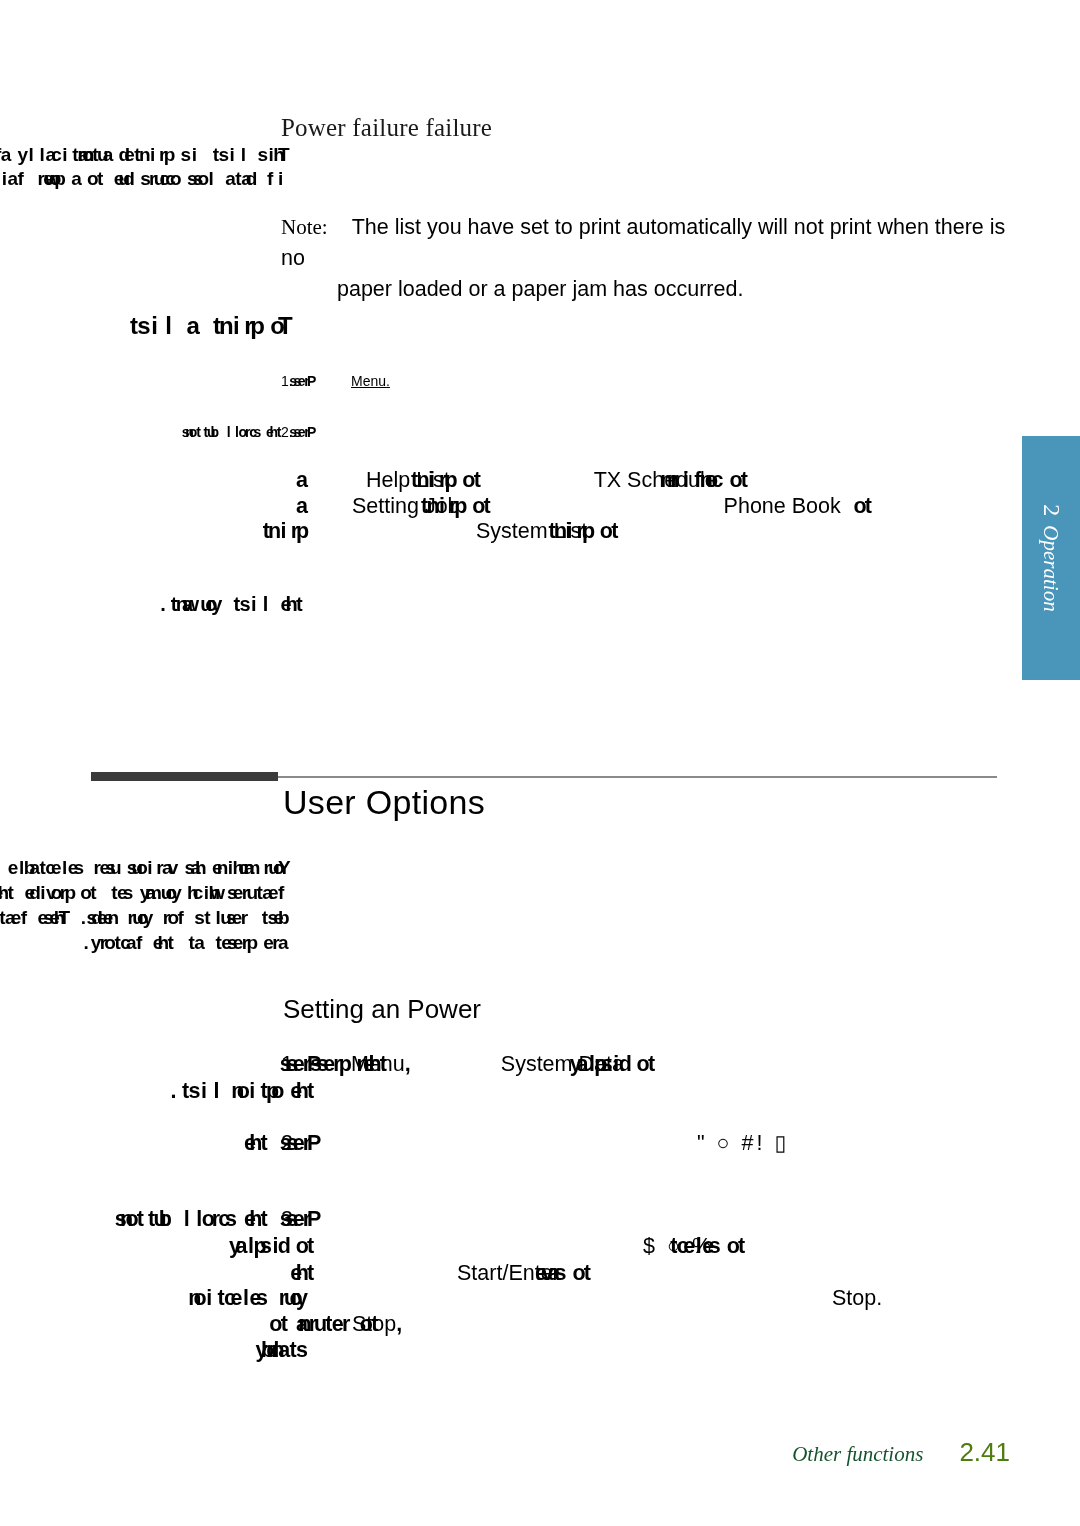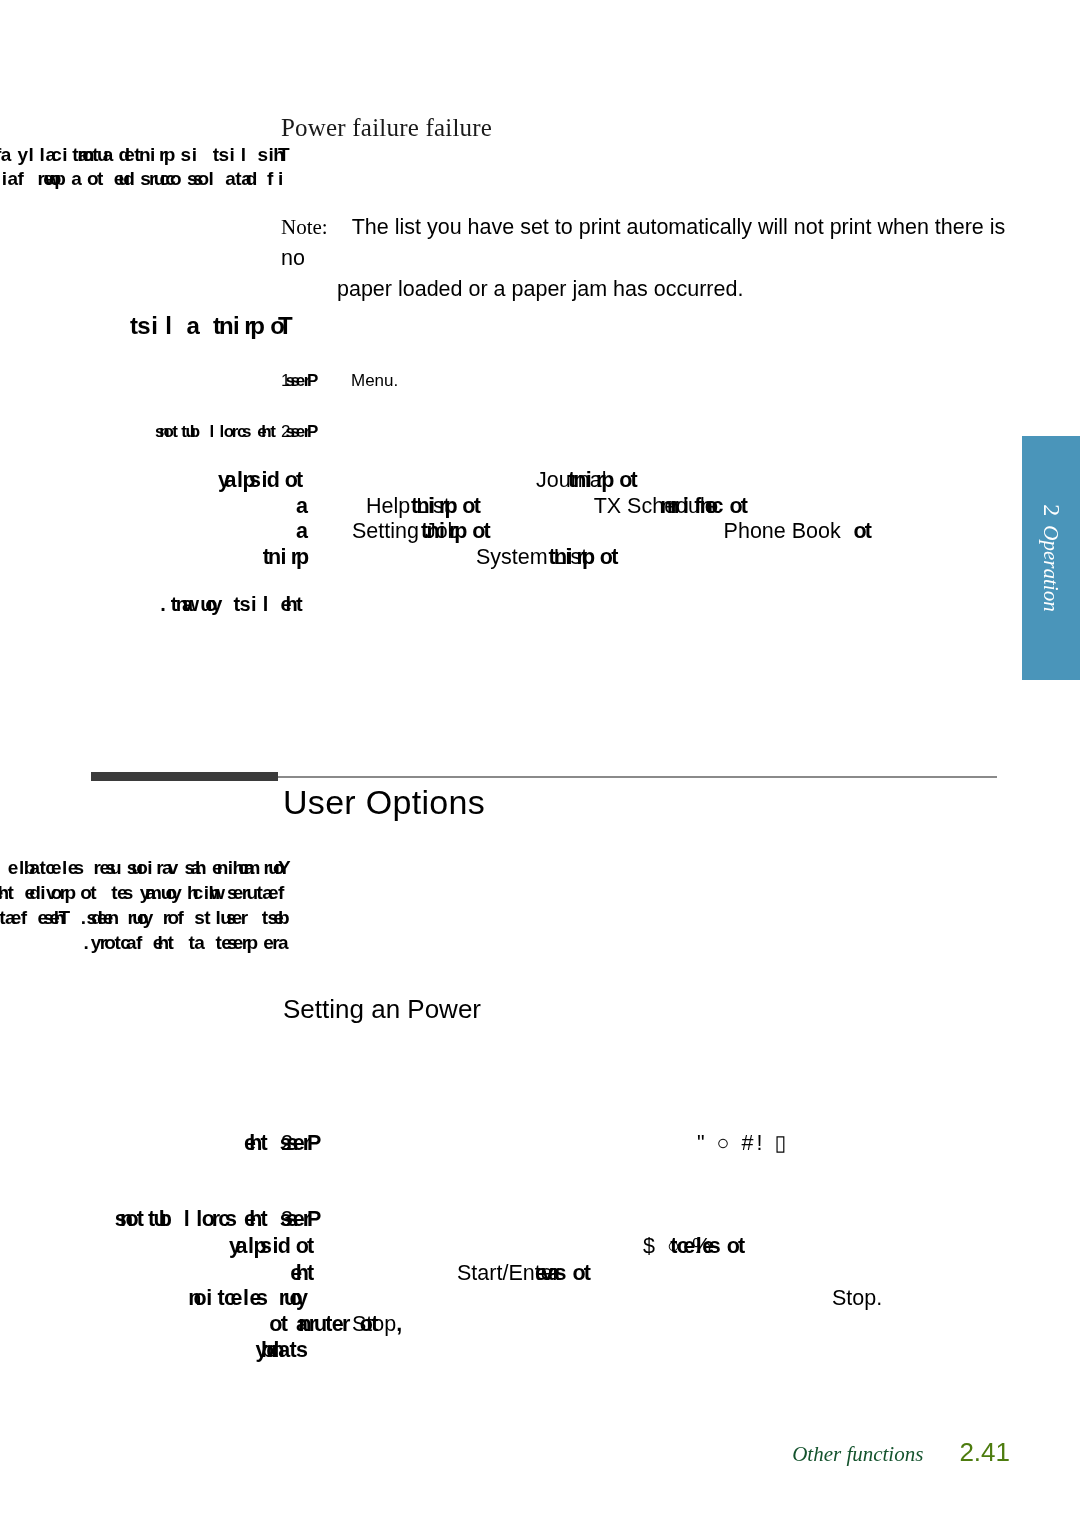--- a/index.html
+++ b/index.html
@@ -73,23 +73,24 @@
   .lists-heading {
     position: absolute;
     left: 278px;
     top: 312px;
     font-size: 24px;
   }
 
   
   .step {
     position: absolute;
-    font-size: 17px;
+    font-size: 14px;
     line-height: 30px;
     white-space: nowrap;
+    text-decoration: underline;
   }
   .step-num {
     display: inline-block;
     width: 26px;
   }
   .step1  { left: 281px; top: 366px; }
   .step2  { left: 281px; top: 417px; }
 
   .kw { font-family: "Liberation Sans", sans-serif; }
 
@@ -278,23 +279,20 @@
   <div class="step step1">
     <span class="step-num">1.</span><span class="collapsed">Press</span><span class="g44"></span><span class="kw">Menu</span><span class="kw">.</span>
   </div>
 
   <div class="step step2">
     <span class="step-num">2.</span><span class="collapsed">Press the scroll buttons</span>
   </div>
 
   <div class="menu-block">
 
-    <div class="menu-row">
-      <span class="collapsed">to display</span><span class="g240"></span><span class="kw">Journal</span><span class="g24"></span><span class="collapsed">to print</span>
-    </div>
 
     <div class="menu-row">
       <span class="collapsed">a</span><span class="g70"></span><span class="kw">Help List</span><span class="g24"></span><span class="collapsed">to print</span><span class="g120"></span><span class="kw">TX Schedule</span><span class="g24"></span><span class="collapsed">to confirm</span>
     </div>
 
     <div class="menu-row">
       <span class="collapsed">a</span><span class="g56"></span><span class="kw">Setting Job</span><span class="g24"></span><span class="collapsed">to print</span><span class="g240"></span><span class="kw">Phone Book</span><span class="g24"></span><span class="collapsed">to</span>
     </div>
 
     <div class="menu-row">
@@ -315,20 +313,24 @@
 
   <div class="uo-intro">
     <div><span class="collapsed">Your machine has various user selectable</span></div>
     <div><span class="collapsed">features which you may set to provide the</span></div>
     <div><span class="collapsed">best results for your needs. These features</span></div>
     <div><span class="collapsed">are preset at the factory.</span></div>
   </div>
 
   <div class="sub-heading2">Setting an Power</div>
 
+  <div class="sstep sstep1">
+    <span class="step-num">1.</span><span class="collapsed">Press</span><span class="g44"></span><span class="kw">Menu</span><span class="collapsed">, then press</span><span class="g96"></span><span class="kw">System Data</span><span class="g24"></span><span class="collapsed">to display</span>
+    <span class="sstep-sub"><span class="collapsed">the option list.</span></span>
+  </div>
 
   <div class="sstep sstep2">
     <span class="step-num">2.</span><span class="collapsed">Press the</span><span class="g240"></span><span class="g150"></span><span class="symbols">"  ○  #!  ▯</span>
   </div>
 
   <div class="sstep sstep3">
     <span class="step-num">3.</span><span class="collapsed">Press the scroll buttons</span>
     <span class="sstep-sub"><span class="collapsed">to display</span><span class="g240"></span><span class="g96"></span><span class="symbols">$  ○  %</span><span class="g24"></span><span class="collapsed">to select</span></span>
     <span class="sstep-sub"><span class="collapsed">the</span><span class="g150"></span><span class="kw">Start/Enter</span><span class="g24"></span><span class="collapsed">to save</span></span>
   </div>

